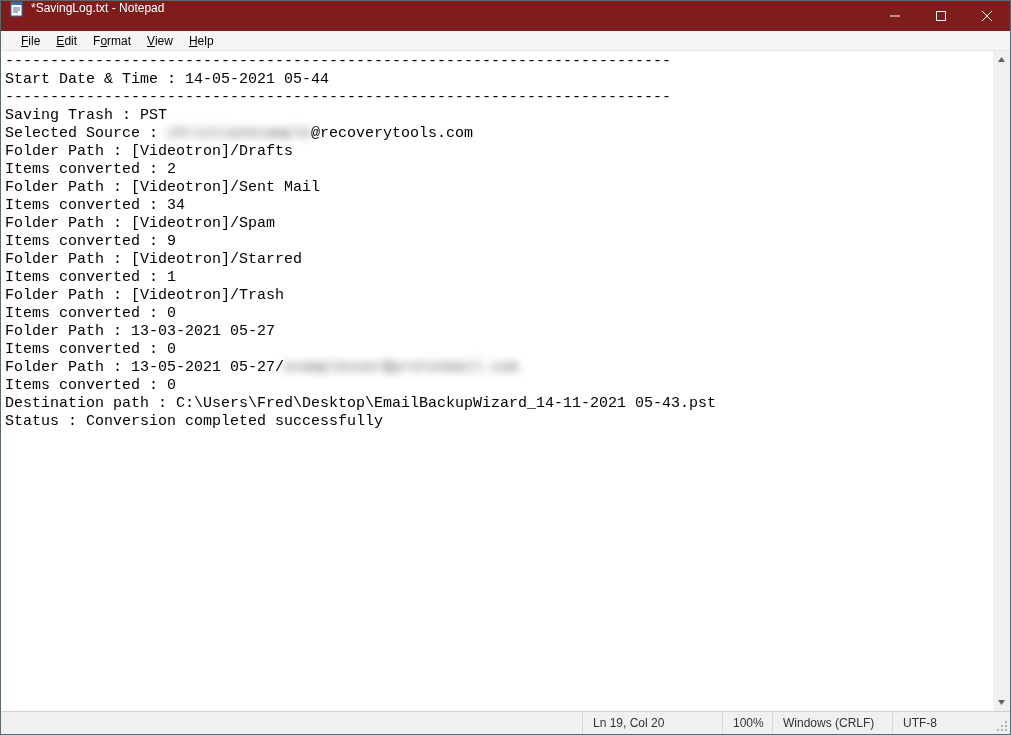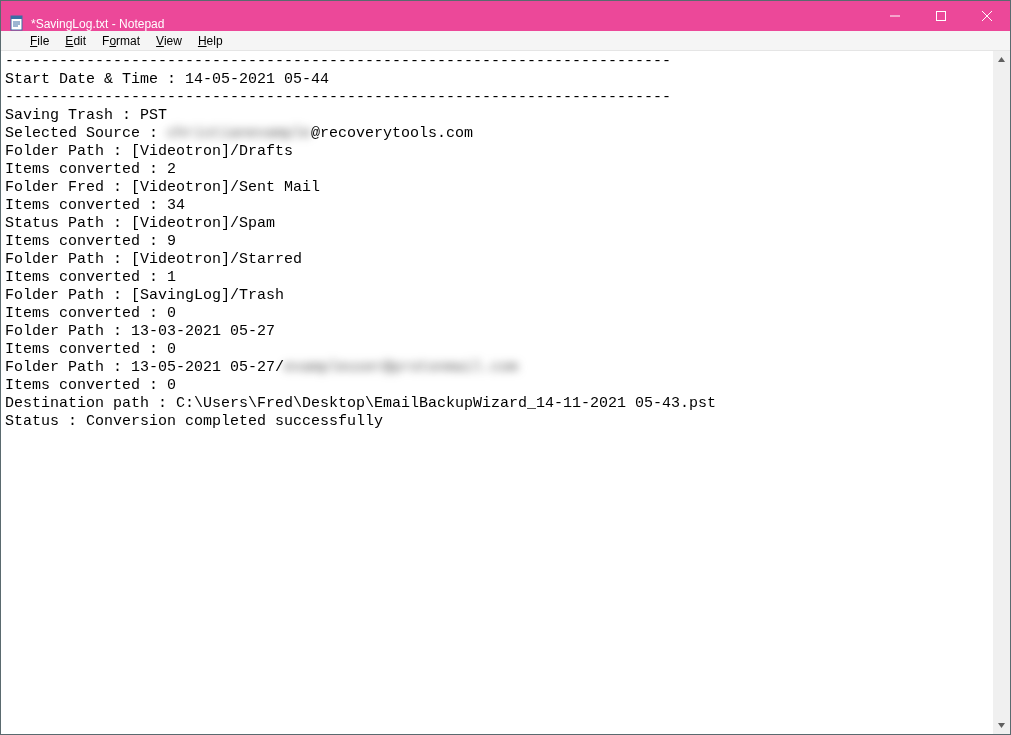--- a/index.html
+++ b/index.html
@@ -15,23 +15,23 @@
   .window {
     width: 1011px; height: 735px;
     border: 1px solid #5a6a6f;
     display: flex;
     flex-direction: column;
     background: #fff;
   }
   
   .titlebar {
     height: 30px;
-    background: #ec4899;
-    display: flex;
-    align-items: flex-end;
+    background: #7f1d1d;
+    display: flex;
+    align-items: flex-start;
     color: #fff;
     font-size: 12px;
     user-select: none;
   }
   .titlebar .app-icon {
     width: 16px; height: 16px;
     margin: 0 6px 0 8px;
     display: flex; align-items: center; justify-content: center;
   }
   .titlebar .title { flex: 0 0 auto; }
@@ -42,21 +42,21 @@
     display: flex; align-items: center; justify-content: center;
     color: #fff;
   }
   
   .menubar {
     height: 20px;
     background: #f5f5f5;
     border-bottom: 1px solid #e5e5e5;
     display: flex;
     align-items: center;
-    padding: 0 21px;
+    padding: 0 12px;
     font-size: 12px;
     user-select: none;
   }
   .menu-item { padding: 2px 8px; }
   .menu-item .ul { text-decoration: underline; }
   
   .content-wrap {
     flex: 1 1 auto;
     position: relative;
     overflow: hidden;
@@ -169,27 +169,27 @@
 
   <div class="content-wrap">
     <div class="content">
       <div class="text-area"><span>--------------------------------------------------------------------------</span>
 <span>Start Date &amp; Time : 14-05-2021 05-44</span>
 <span>--------------------------------------------------------------------------</span>
 <span>Saving Trash : PST</span>
 <span><span>Selected Source : </span><span class="blur">christianexample</span><span>@recoverytools.com</span></span>
 <span>Folder Path : [Videotron]/Drafts</span>
 <span>Items converted : 2</span>
-<span>Folder Fred : [Videotron]/Sent Mail</span>
+<span>Folder Path : [Videotron]/Sent Mail</span>
 <span>Items converted : 34</span>
-<span>Status Path : [Videotron]/Spam</span>
+<span>Folder Path : [Videotron]/Spam</span>
 <span>Items converted : 9</span>
 <span>Folder Path : [Videotron]/Starred</span>
 <span>Items converted : 1</span>
-<span>Folder Path : [SavingLog]/Trash</span>
+<span>Folder Path : [Videotron]/Trash</span>
 <span>Items converted : 0</span>
 <span>Folder Path : 13-03-2021 05-27</span>
 <span>Items converted : 0</span>
 <span><span>Folder Path : 13-05-2021 05-27/</span><span class="blur">exampleuser@protonmail.com</span></span>
 <span>Items converted : 0</span>
 <span>Destination path : C:\Users\Fred\Desktop\EmailBackupWizard_14-11-2021 05-43.pst</span>
 <span>Status : Conversion completed successfully</span></div>
     </div>
     <div class="vscroll">
       <div class="arrow">
@@ -199,14 +199,31 @@
       </div>
       <div class="track"></div>
       <div class="arrow">
         <svg width="9" height="9" viewBox="0 0 9 9">
             <path d="M4.5 7 L8 2 L1 2 Z" fill="#606060"></path>
           </svg>
       </div>
     </div>
   </div>
 
+  <div class="statusbar">
+    <div class="sb-spacer"></div>
+    <div class="sb-cell pos">Ln 19, Col 20</div>
+    <div class="sb-cell zoom">100%</div>
+    <div class="sb-cell eol">Windows (CRLF)</div>
+    <div class="sb-cell enc">UTF-8</div>
+    <div class="grip">
+      <svg width="12" height="12" viewBox="0 0 12 12">
+        <circle cx="10" cy="2" r="1" fill="#9a9a9a"></circle>
+        <circle cx="6" cy="6" r="1" fill="#9a9a9a"></circle>
+        <circle cx="10" cy="6" r="1" fill="#9a9a9a"></circle>
+        <circle cx="2" cy="10" r="1" fill="#9a9a9a"></circle>
+        <circle cx="6" cy="10" r="1" fill="#9a9a9a"></circle>
+        <circle cx="10" cy="10" r="1" fill="#9a9a9a"></circle>
+      </svg>
+    </div>
+  </div>
 
 </div>
 
 </body></html>

